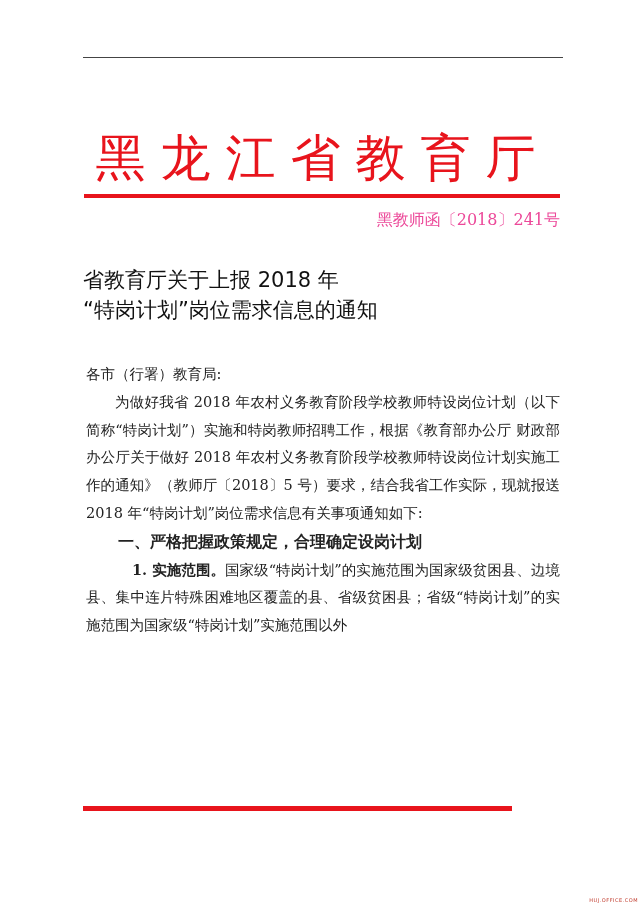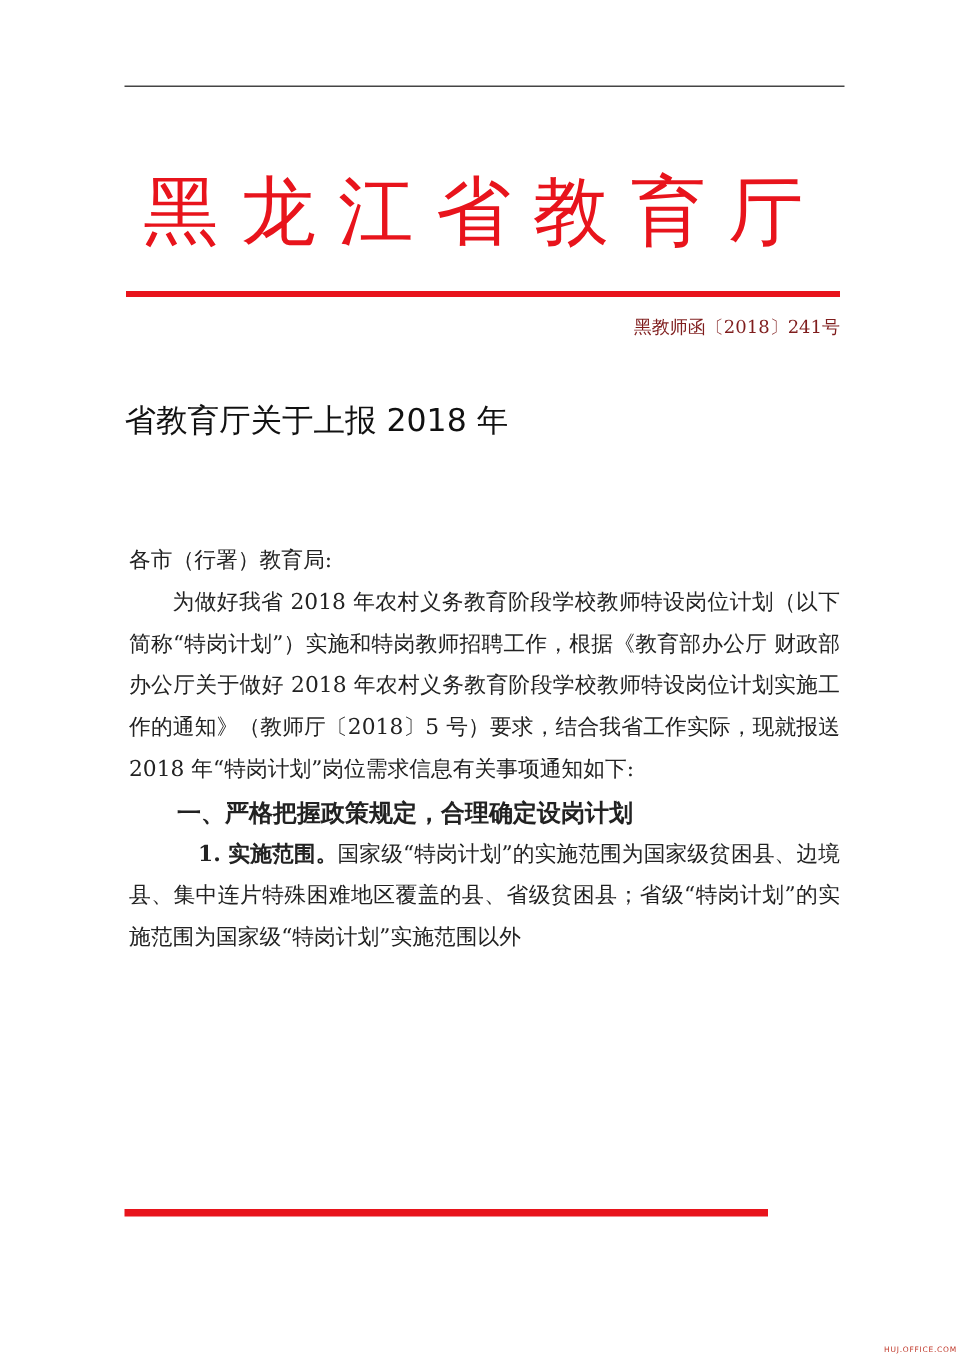--- a/index.html
+++ b/index.html
@@ -2,27 +2,27 @@
 <html><head>
 <meta charset="utf-8">
 <style>
   html, body { margin: 0; padding: 0; }
   body {
     width: 640px; height: 905px; background: #ffffff; position: relative; overflow: hidden;
     font-family: "DejaVu Serif", "Liberation Serif", serif; color: #1a1a1a;
   }
   .top-rule { position: absolute; left: 83px; top: 57px; width: 480px; height: 1px; background: #444; }
   .masthead {
-    position: absolute; left: 83px; top: 111px; width: 480px; text-align: center;
+    position: absolute; left: 83px; top: 128px; width: 480px; text-align: center;
     color: #e8141c; font-family: "DejaVu Sans", sans-serif; font-size: 50px; letter-spacing: 15px;
     line-height: 60px; white-space: nowrap;
   }
   .red-rule-top { position: absolute; left: 84px; top: 194px; width: 476px; height: 4px; background: #e8141c; }
   .doc-number {
-    position: absolute; right: 80px; top: 210px; font-size: 12px; color: #7f1d1d; white-space: nowrap;
+    position: absolute; right: 80px; top: 210px; font-size: 16px; color: #ec4899; white-space: nowrap;
   }
   .title {
     position: absolute; left: 83px; top: 265px; width: 480px; text-align: left;
     font-family: "DejaVu Sans", sans-serif; font-size: 21px; line-height: 30px; color: #111;
   }
   .body {
     position: absolute; left: 86px; top: 361px; width: 474px;
     font-size: 14.5px; line-height: 27.8px; color: #222; text-align: justify;
   }
   .body p { margin: 0; }
@@ -40,20 +40,21 @@
 
 <div class="top-rule"></div>
 
 <div class="masthead">黑龙江省教育厅</div>
 <div class="red-rule-top"></div>
 
 <div class="doc-number">黑教师函〔2018〕241号</div>
 
 <div class="title">
   <div>省教育厅关于上报 2018 年</div>
+  <div>“特岗计划”岗位需求信息的通知</div>
 </div>
 
 <div class="body">
   <p>各市（行署）教育局:</p>
   <p class="indent">为做好我省 2018 年农村义务教育阶段学校教师特设岗位计划（以下简称“特岗计划”）实施和特岗教师招聘工作，根据《教育部办公厅 财政部办公厅关于做好 2018 年农村义务教育阶段学校教师特设岗位计划实施工作的通知》（教师厅〔2018〕5 号）要求，结合我省工作实际，现就报送 2018 年“特岗计划”岗位需求信息有关事项通知如下:</p>
   <p class="section-heading">一、严格把握政策规定，合理确定设岗计划</p>
   <p class="indent"><span class="bold-run">1. 实施范围。</span><span>国家级“特岗计划”的实施范围为国家级贫困县、边境县、集中连片特殊困难地区覆盖的县、省级贫困县；省级“特岗计划”的实施范围为国家级“特岗计划”实施范围以外</span></p>
 </div>
 
 <div class="red-rule-bottom"></div>

